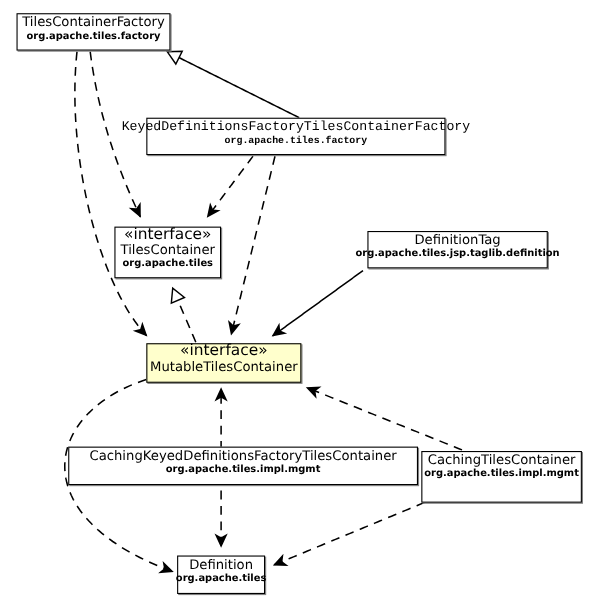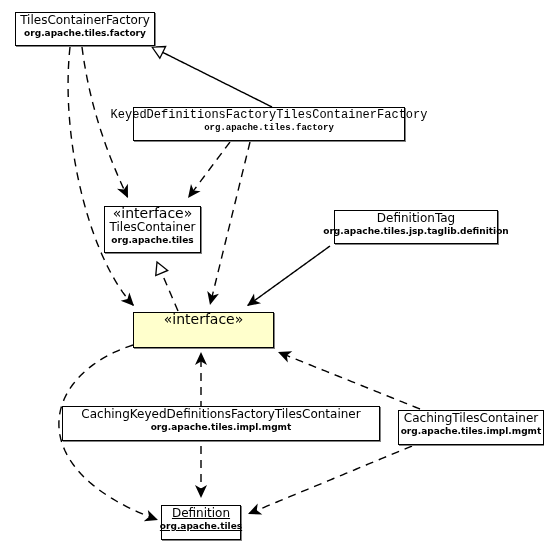--- a/index.html
+++ b/index.html
@@ -131,28 +131,29 @@
         <div class="stereotype">«interface»</div>
         <div class="cls-name">TilesContainer</div>
         <div class="pkg-name">org.apache.tiles</div>
       </div>
       <div class="uml-box" style="left: 298px; top: 210px; width: 164px; height: 34px; margin-left: 36px;">
         <div class="cls-name">DefinitionTag</div>
         <div class="pkg-name">org.apache.tiles.jsp.taglib.definition</div>
       </div>
       <div class="uml-box highlight" style="left: 133px; top: 312px; width: 141px; height: 36px;">
         <div class="stereotype">«interface»</div>
+        <div class="cls-name">MutableTilesContainer</div>
       </div>
       <div class="uml-box" style="left: 62px; top: 406px; width: 318px; height: 35px;">
         <div class="cls-name">CachingKeyedDefinitionsFactoryTilesContainer</div>
         <div class="pkg-name">org.apache.tiles.impl.mgmt</div>
       </div>
-      <div class="uml-box" style="left: 398px; top: 410px; width: 146px; height: 35px;">
+      <div class="uml-box" style="left: 383px; top: 410px; width: 146px; height: 47px;">
         <div class="cls-name">CachingTilesContainer</div>
         <div class="pkg-name">org.apache.tiles.impl.mgmt</div>
       </div>
-      <div class="uml-box" style="left: 161px; top: 505px; width: 80px; height: 35px; text-decoration: underline;">
+      <div class="uml-box" style="left: 161px; top: 505px; width: 80px; height: 35px;">
         <div class="cls-name">Definition</div>
         <div class="pkg-name">org.apache.tiles</div>
       </div>
     </div>
 
 </div>
 
 </body></html>

